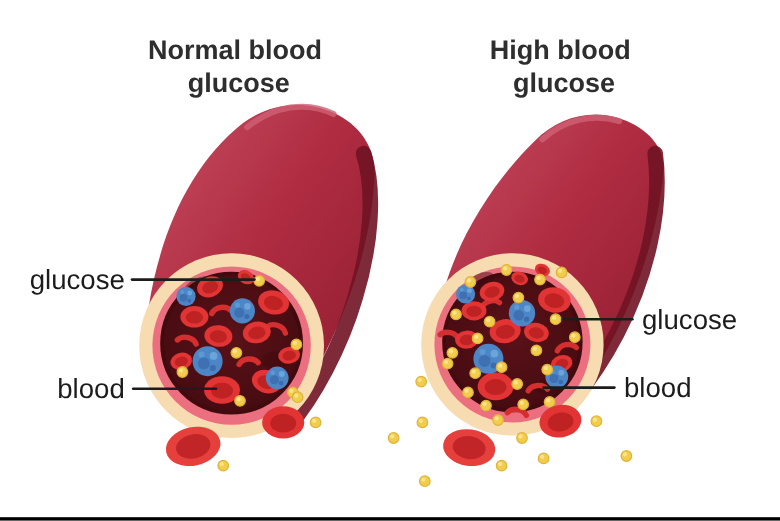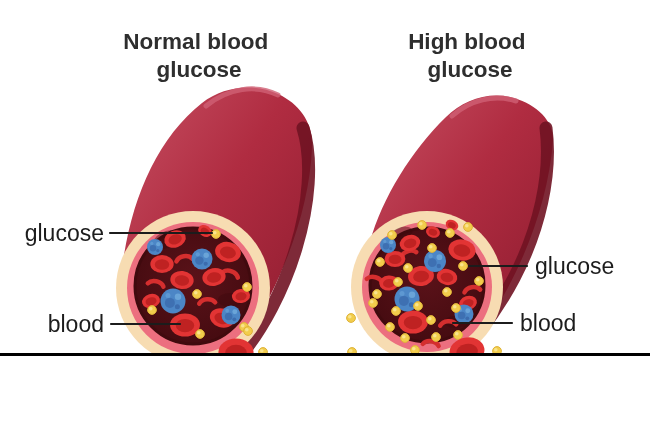--- a/index.html
+++ b/index.html
@@ -1,18 +1,18 @@
 <!DOCTYPE html>
 <html><head>
 <meta charset="utf-8">
 <style>
   html,body{margin:0;padding:0;background:#ffffff;}
   .canvas{
     position:relative;
-    width:650px;height:356px;
+    width:650px;height:434px;
     background:#ffffff;
     border-bottom:3px solid #000000;
     box-sizing:border-box;
     overflow:hidden;
     font-family:"Liberation Sans",sans-serif;
   }
   svg{display:block;}
   .title{font-family:"Liberation Sans",sans-serif;font-size:22.5px;font-weight:700;fill:#2e2e2e;}
   .lbl{font-family:"Liberation Sans",sans-serif;font-size:23px;font-weight:400;fill:#1c1c1c;}
   .leader{stroke:#1c1c1c;stroke-width:2.2;stroke-linecap:round;}

